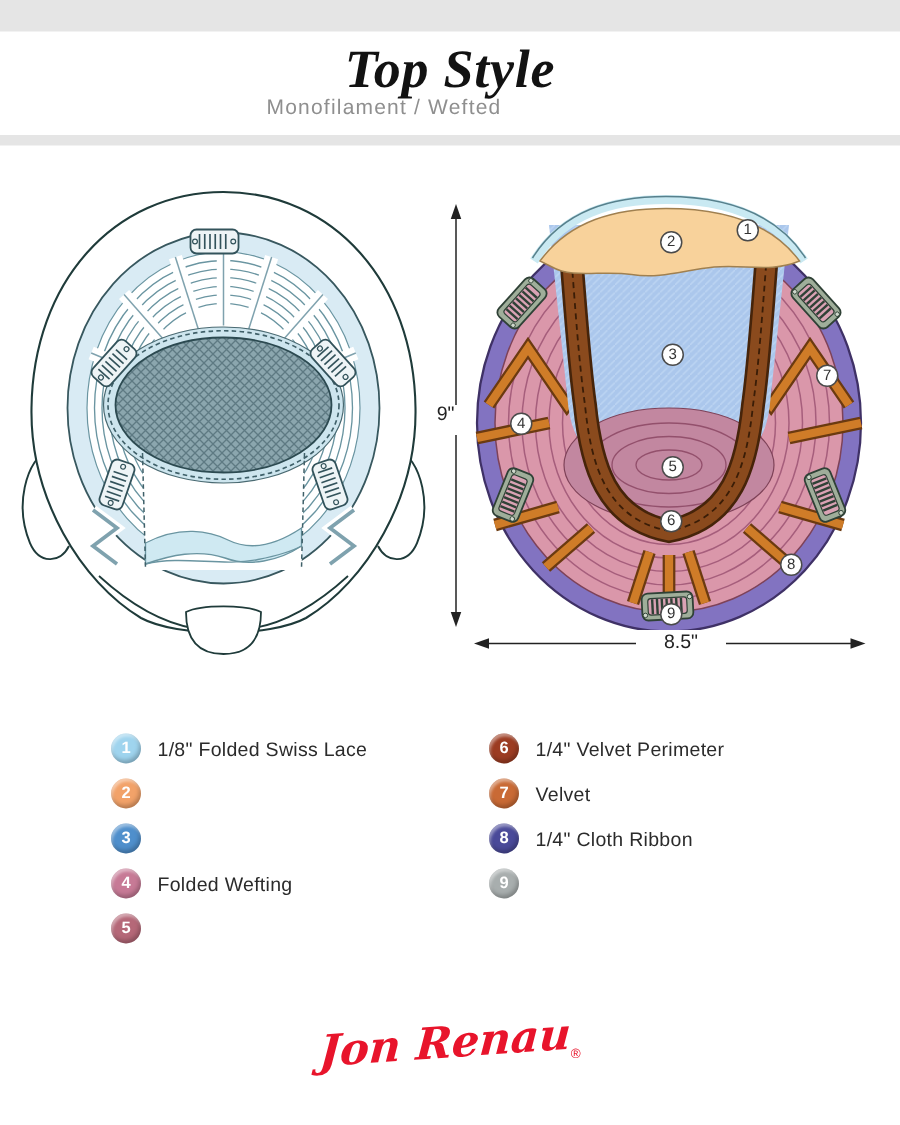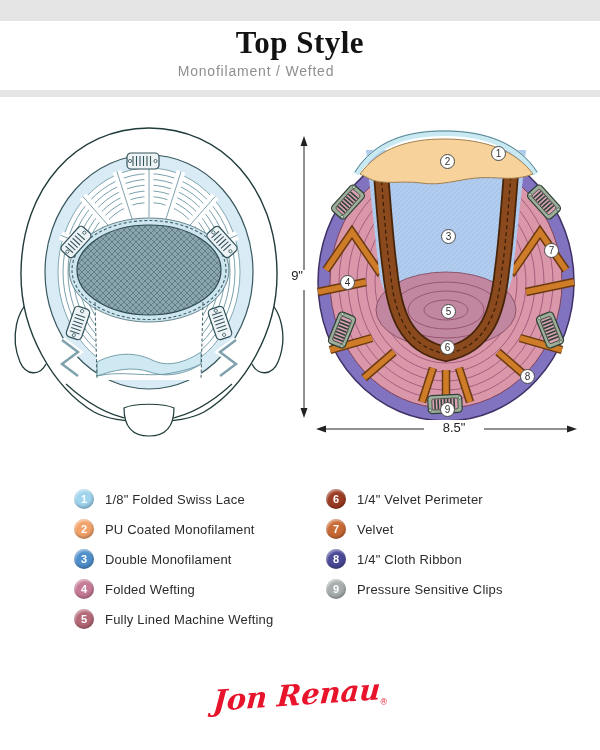--- a/index.html
+++ b/index.html
@@ -5,22 +5,23 @@
   html,body{margin:0;padding:0;}
   body{
     width:600px;height:750px;position:relative;background:#ffffff;
     font-family:"Liberation Sans",sans-serif;overflow:hidden;
   }
   .band{position:absolute;left:0;width:600px;background:#e5e5e5;}
   .band.top{top:0;height:21px;}
   .band.mid{top:90px;height:7px;}
   .title{
     position:absolute;top:25px;left:0;width:600px;text-align:center;
-    font-family:"Liberation Serif",serif;font-weight:bold;font-size:31px;color:#121212;
+    font-family:"Liberation Serif",serif;font-weight:bold;font-size:36px;color:#121212;
     letter-spacing:0.5px;
+    font-style:italic;
   }
   .subtitle{
     position:absolute;top:63px;left:0;width:512px;text-align:center;
     font-size:14px;color:#8f8f8f;letter-spacing:0.8px;
   }
   .svgwrap{position:absolute;}
   #left-diagram{left:10px;top:122px;}
   #right-diagram{left:290px;top:120px;}
   .marker{
     position:absolute;width:15px;height:15px;border-radius:50%;
@@ -262,49 +263,45 @@
 <div id="dim-height" class="dim-label">9"</div>
 <div id="dim-width" class="dim-label">8.5"</div>
 
 <div id="legend-left" class="legend-col">
   <div class="legend-row">
     <span class="legend-badge" style="background: rgb(159, 212, 238);">1</span>
     <span class="legend-label">1/8" Folded Swiss Lace</span>
   </div>
   <div class="legend-row">
     <span class="legend-badge" style="background: rgb(242, 162, 105);">2</span>
-    <span class="legend-label">PU Coated Monofilament</span>
   </div>
   <div class="legend-row">
     <span class="legend-badge" style="background: rgb(79, 143, 204);">3</span>
-    <span class="legend-label">Double Monofilament</span>
   </div>
   <div class="legend-row">
     <span class="legend-badge" style="background: rgb(199, 122, 150);">4</span>
     <span class="legend-label">Folded Wefting</span>
   </div>
   <div class="legend-row">
     <span class="legend-badge" style="background: rgb(181, 104, 120);">5</span>
-    <span class="legend-label">Fully Lined Machine Wefting</span>
   </div>
 </div>
 <div id="legend-right" class="legend-col">
   <div class="legend-row">
     <span class="legend-badge" style="background: rgb(156, 60, 34);">6</span>
     <span class="legend-label">1/4" Velvet Perimeter</span>
   </div>
   <div class="legend-row">
     <span class="legend-badge" style="background: rgb(201, 106, 53);">7</span>
     <span class="legend-label">Velvet</span>
   </div>
   <div class="legend-row">
     <span class="legend-badge" style="background: rgb(74, 74, 153);">8</span>
     <span class="legend-label">1/4" Cloth Ribbon</span>
   </div>
   <div class="legend-row">
     <span class="legend-badge" style="background: rgb(168, 174, 174);">9</span>
-    <span class="legend-label">Pressure Sensitive Clips</span>
   </div>
 </div>
 
 <div class="logo">
   <span class="logo-script">Jon Renau</span><span class="logo-reg">®</span>
 </div>
 
 </body></html>

